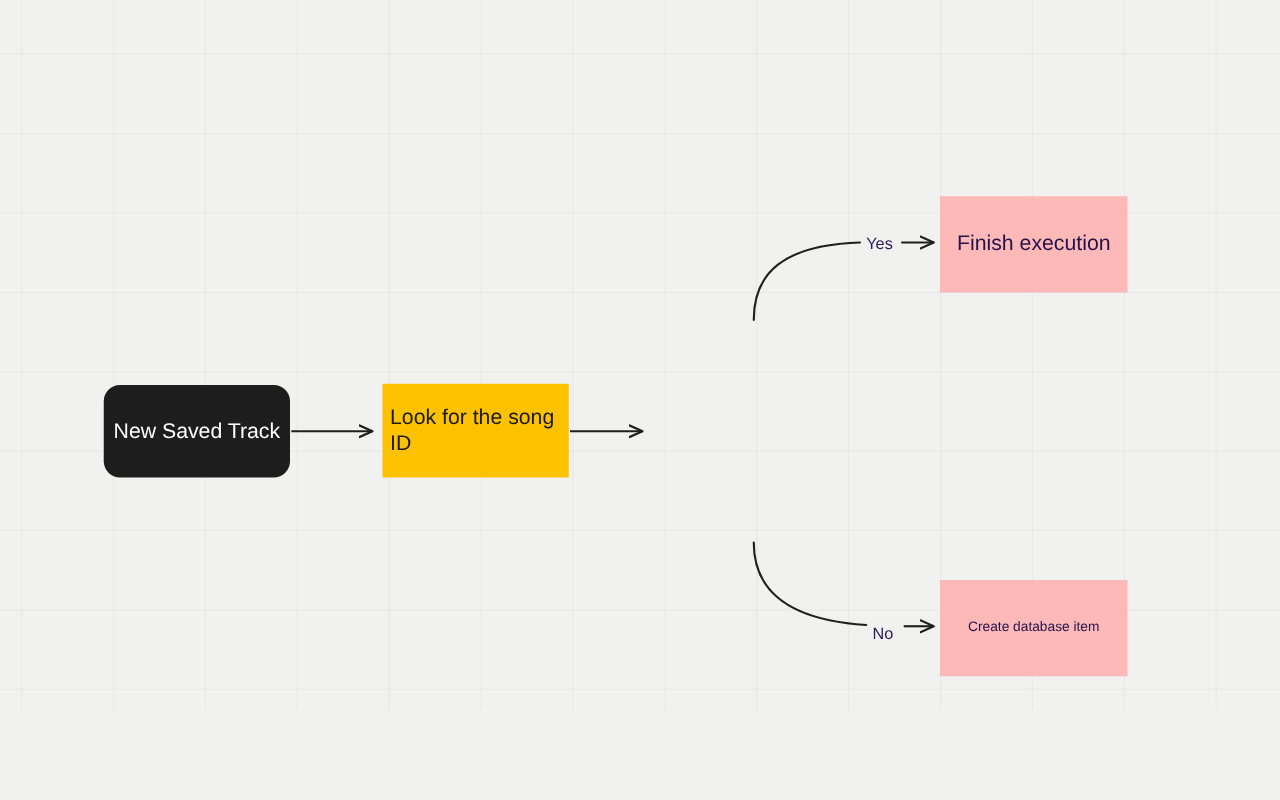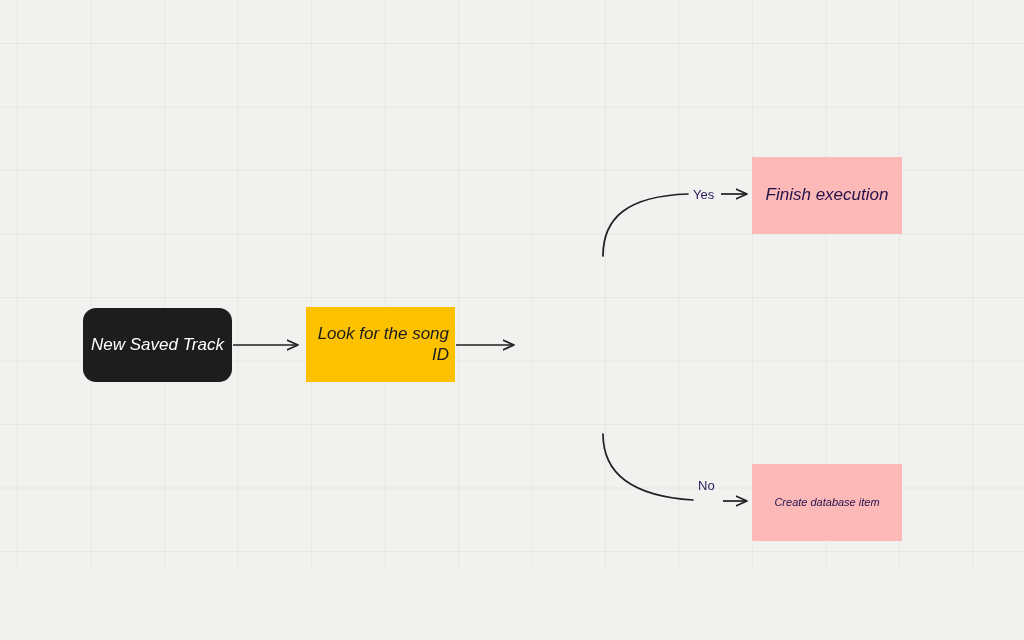--- a/index.html
+++ b/index.html
@@ -34,23 +34,22 @@
     height: 640px;
     pointer-events: none;
   }
 
   .node {
     position: absolute;
     box-sizing: border-box;
     display: flex;
     align-items: center;
     justify-content: center;
-    text-align: right;
+    text-align: left;
     line-height: 1.22;
-    font-style: italic;
   }
 
   .node-label {
     display: block;
     padding: 0 6px;
     white-space: pre-line;
   }
 
   
   #node-start {
@@ -114,21 +113,21 @@
     color: #2b1a5c;
     background: transparent;
     white-space: nowrap;
   }
   #edge-label-yes {
     left: 693px;
     top: 187px;
   }
   #edge-label-no {
     left: 698px;
-    top: 478px;
+    top: 499px;
   }
 </style>
 </head>
 <body>
 
 <div id="canvas">
 
   <svg class="edges" viewBox="0 0 1024 640" width="1024" height="640" xmlns="http://www.w3.org/2000/svg">
     <defs>
       <marker id="arrowhead" viewBox="0 0 10 10" refX="9" refY="5" markerWidth="7" markerHeight="7" orient="auto-start-reverse">

